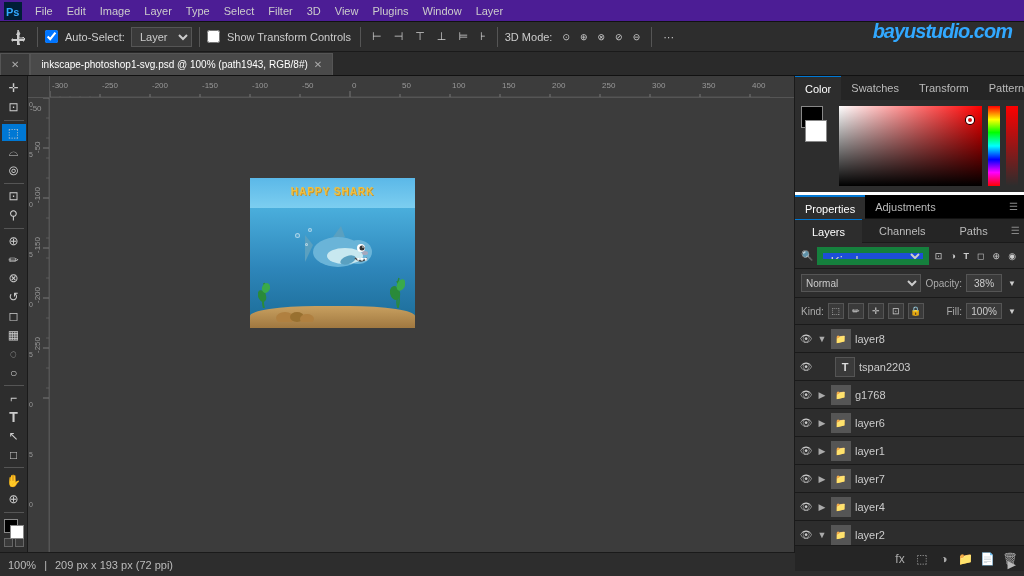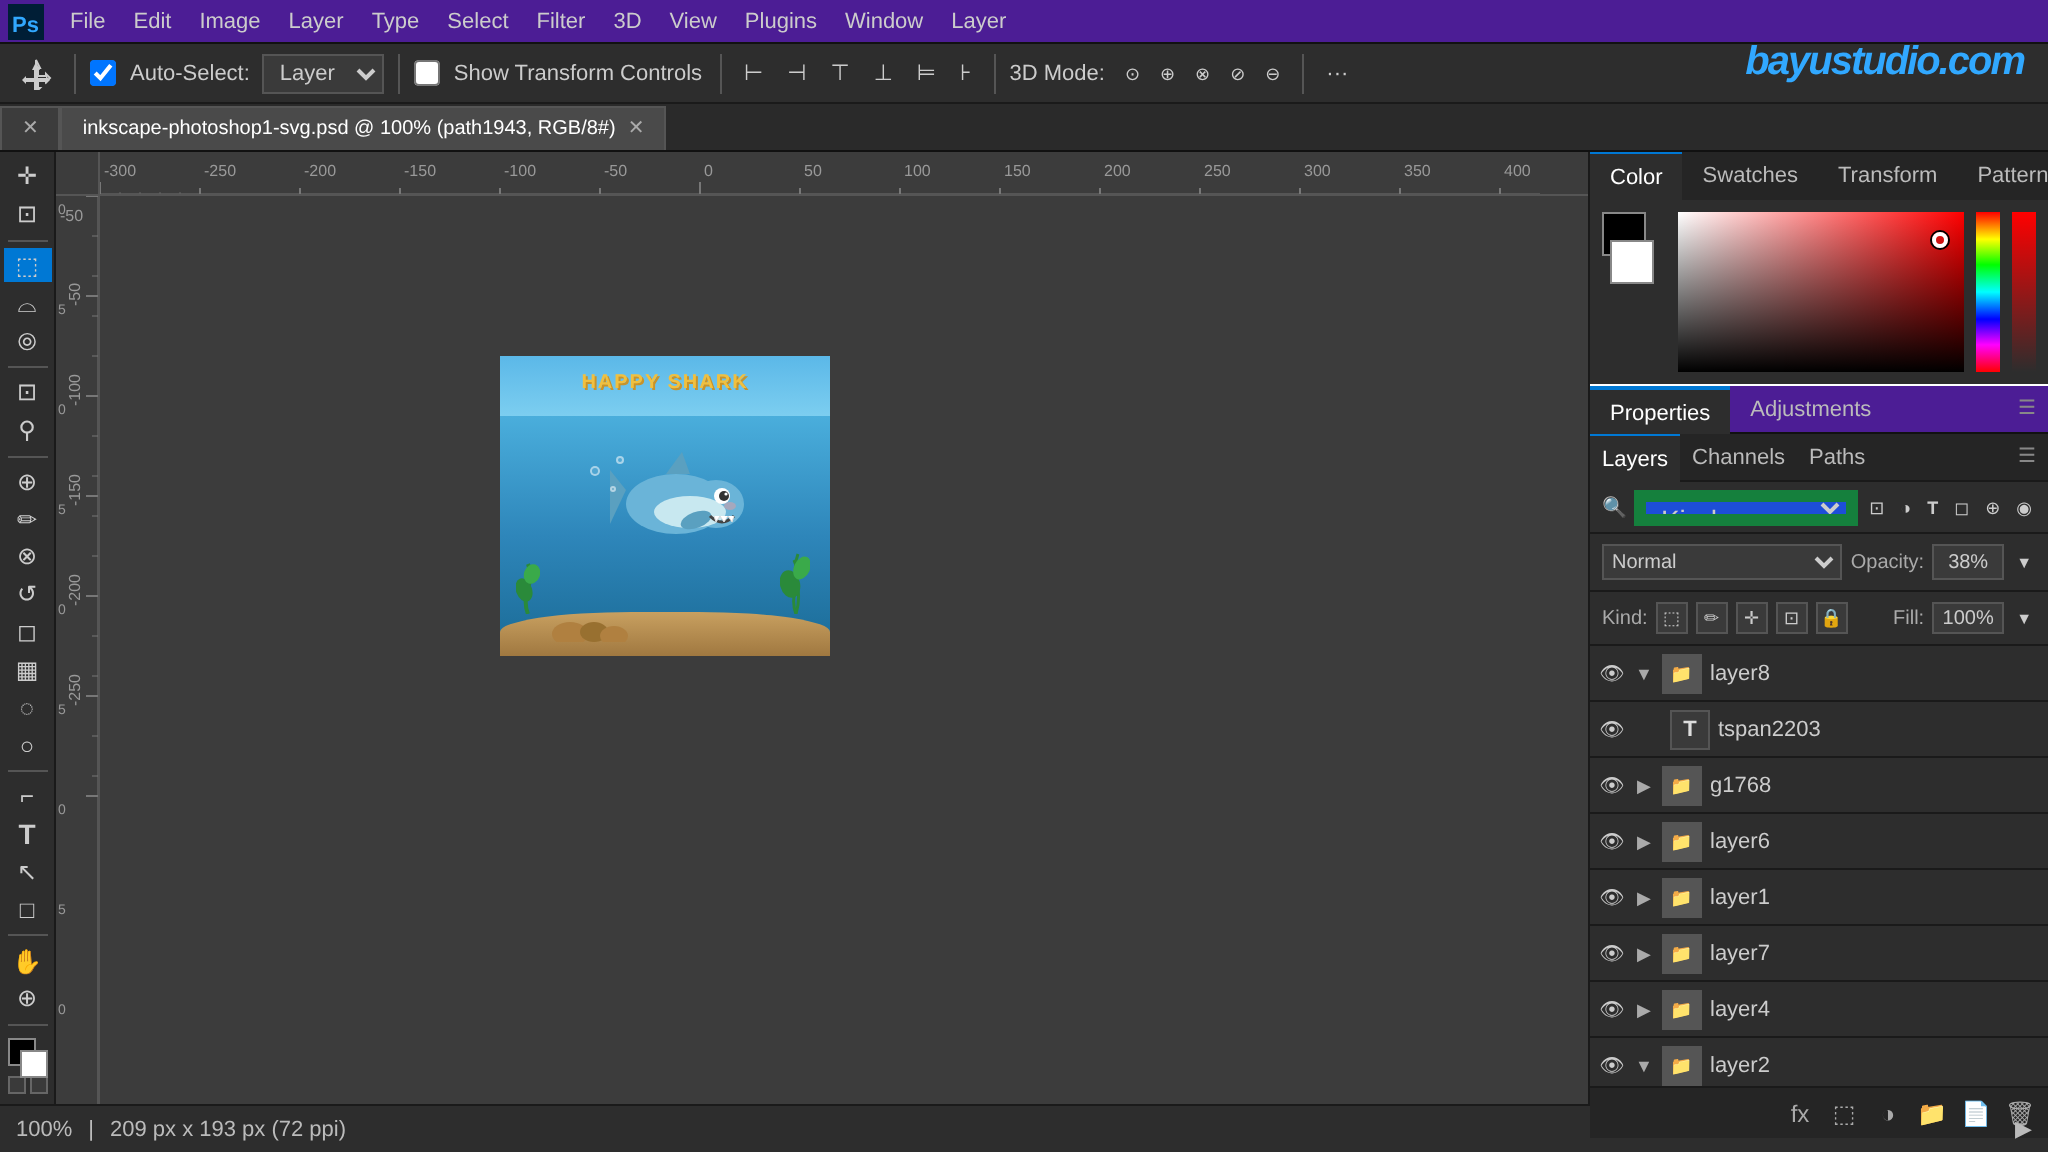--- a/index.html
+++ b/index.html
@@ -218,21 +218,21 @@
     #right-panel {
       width: 230px;
       background: #2d2d2d;
       border-left: 1px solid #1a1a1a;
       display: flex;
       flex-direction: column;
     }
 
     
     #color-panel {
-      border-bottom: 1px solid #ffffff;
+      border-bottom: 3px solid #ffffff;
     }
     .panel-tabs {
       display: flex;
       background: #252525;
       height: 24px;
     }
     .panel-tab {
       padding: 0 10px;
       height: 24px;
       line-height: 24px;
@@ -273,21 +273,21 @@
       width: 32px;
       height: 32px;
     }
     .prop-tabs {
       display: flex;
       background: #252525;
       height: 24px;
       border-bottom: 1px solid #1a1a1a;
     }
     .prop-tab {
-      padding: 0 6px;
+      padding: 0 17px;
       height: 24px;
       line-height: 24px;
       font-size: 11px;
       cursor: pointer;
       color: #bbb;
     }
     .prop-tab.active {
       background: #2d2d2d;
       color: #fff;
       border-top: 1px solid #0078d4;
@@ -540,21 +540,21 @@
         linear-gradient(-45deg, transparent 75%, #aaa 75%);
       background-size: 8px 8px;
       background-position: 0 0, 0 4px, 4px -4px, -4px 0px;
       background-color: #fff;
     }
 
     
     .adj-tabs-row {
       display: flex;
       align-items: center;
-      background: #4c1d95;
+      background: #000000;
       height: 24px;
       border-bottom: 1px solid #111;
     }
     .adj-tab {
       padding: 0 10px;
       height: 24px;
       line-height: 24px;
       font-size: 11px;
       cursor: pointer;
       color: #bbb;

